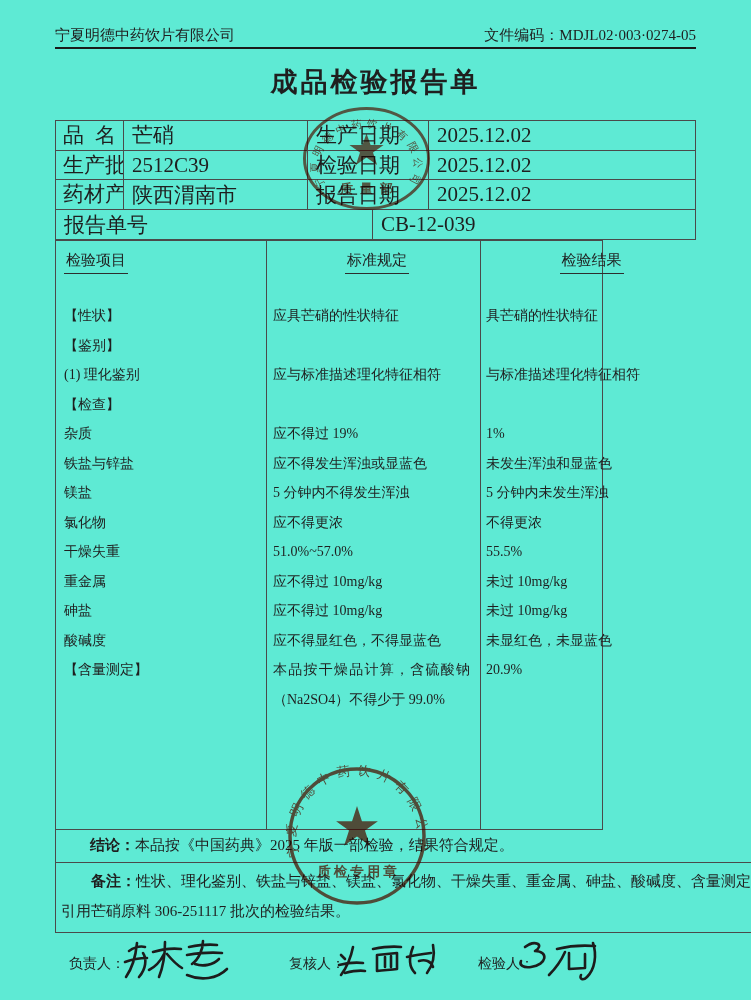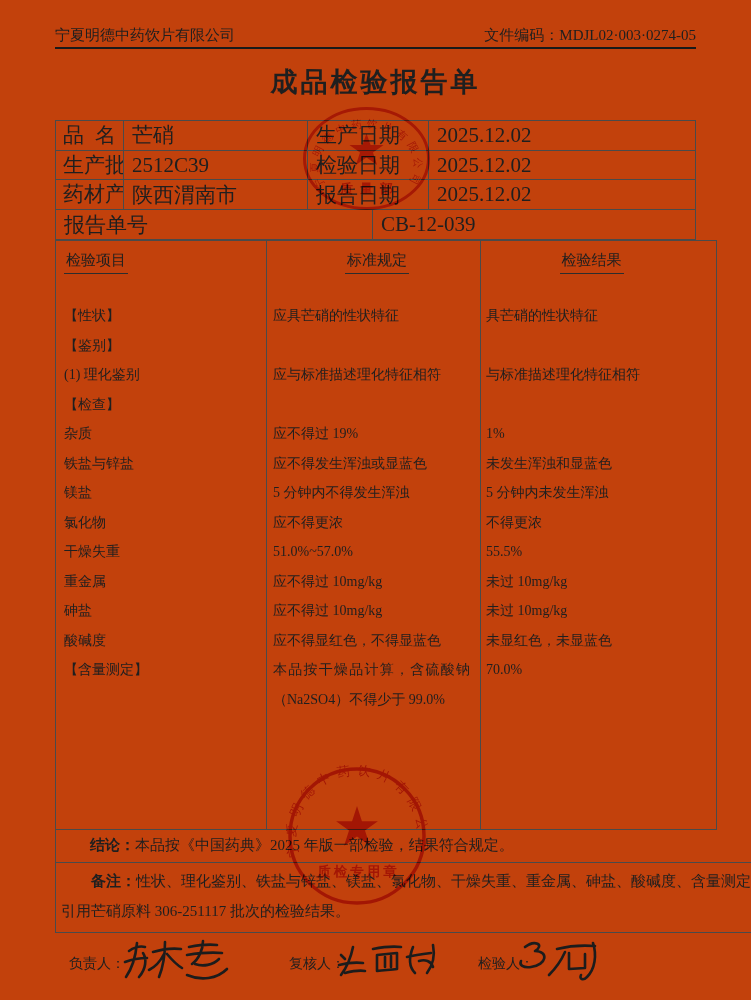--- a/index.html
+++ b/index.html
@@ -1,35 +1,35 @@
 <!DOCTYPE html>
 <html><head>
 <meta charset="utf-8">
 <style>
   html,body{margin:0;padding:0;background:#888;}
   .page{
-    position:relative;width:751px;height:1000px;background:#c2410c;
+    position:relative;width:751px;height:1000px;background:#5eead4;
     font-family:"Liberation Serif","DejaVu Serif",serif;
     color:#1f1f1f;overflow:hidden;margin:0 auto;
   }
   
   .doc-header{position:absolute;top:26px;left:55px;width:641px;display:flex;justify-content:space-between;font-size:15px;}
   .hrule{position:absolute;top:47px;left:55px;width:641px;height:2px;background:#1a1a1a;}
   .doc-title{position:absolute;top:64px;left:0;width:751px;text-align:center;font-size:27px;font-weight:bold;letter-spacing:3px;}
   
   .info-table{position:absolute;top:120px;left:55px;width:641px;height:120px;border:1px solid #4a4a4a;box-sizing:border-box;}
   .info-row{display:grid;grid-template-columns:68px 184px 121px 266px;height:29.7px;box-sizing:border-box;}
   .info-row .cell{border-right:1px solid #4a4a4a;border-bottom:1px solid #4a4a4a;box-sizing:border-box;
     font-size:21px;display:flex;align-items:center;padding:0 8px;overflow:hidden;white-space:nowrap;}
   .info-row .cell:last-child{border-right:none;}
   .info-row.last .cell{border-bottom:none;}
   .info-row.rno{grid-template-columns:317px 322px;}
   .jlabel{display:block !important;text-align:justify;text-align-last:justify;line-height:29px;padding:0 7px !important;}
   
-  .main-table{position:absolute;top:240px;left:55px;width:662px;height:590px;border:1px solid #4a4a4a;box-sizing:border-box;}
+  .main-table{position:absolute;top:240px;left:55px;width:548px;height:590px;border:1px solid #4a4a4a;box-sizing:border-box;}
   .vline{position:absolute;top:0;bottom:0;width:1px;background:#4a4a4a;}
   .vline.v1{left:210px;} .vline.v2{left:424px;}
   .mt-head{display:grid;grid-template-columns:210px 214px 215px;height:42px;align-items:center;font-size:15px;}
   .mt-head .hc{padding-left:8px;}
   .mt-head .hc.c{text-align:center;padding-left:8px;}
   .mt-head .u{display:inline-block;border-bottom:1px solid #2d2d2d;padding:0 2px 3px 2px;}
   .mt-body{padding-top:18px;font-size:14px;}
   .mt-row{display:grid;grid-template-columns:210px 214px 215px;line-height:29.5px;}
   .mt-row .item{padding-left:8px;}
   .mt-row .std{padding:0 10px 0 7px;}
@@ -155,21 +155,21 @@
         <div class="item">酸碱度</div>
         <div class="std">应不得显红色，不得显蓝色</div>
         <div class="res">未显红色，未显蓝色</div>
       </div>
       <div class="mt-row">
         <div class="item">【含量测定】</div>
         <div class="std">
           <div class="jline">本品按干燥品计算，含硫酸钠</div>
           <div>（Na2SO4）不得少于 99.0%</div>
         </div>
-        <div class="res">70.0%</div>
+        <div class="res">20.9%</div>
       </div>
     </div>
   </div>
 
   <div class="concl"><span class="blabel">结论：</span><span>本品按《中国药典》2025 年版一部检验，结果符合规定。</span></div>
 
   <div class="remark"><span class="blabel">备注：</span><span>性状、理化鉴别、铁盐与锌盐、镁盐、氯化物、干燥失重、重金属、砷盐、酸碱度、含量测定八项引用芒硝原料 306-251117 批次的检验结果。</span></div>
 
   <div class="signs">
     <span class="slabel" style="left:2px;">负责人：</span>

